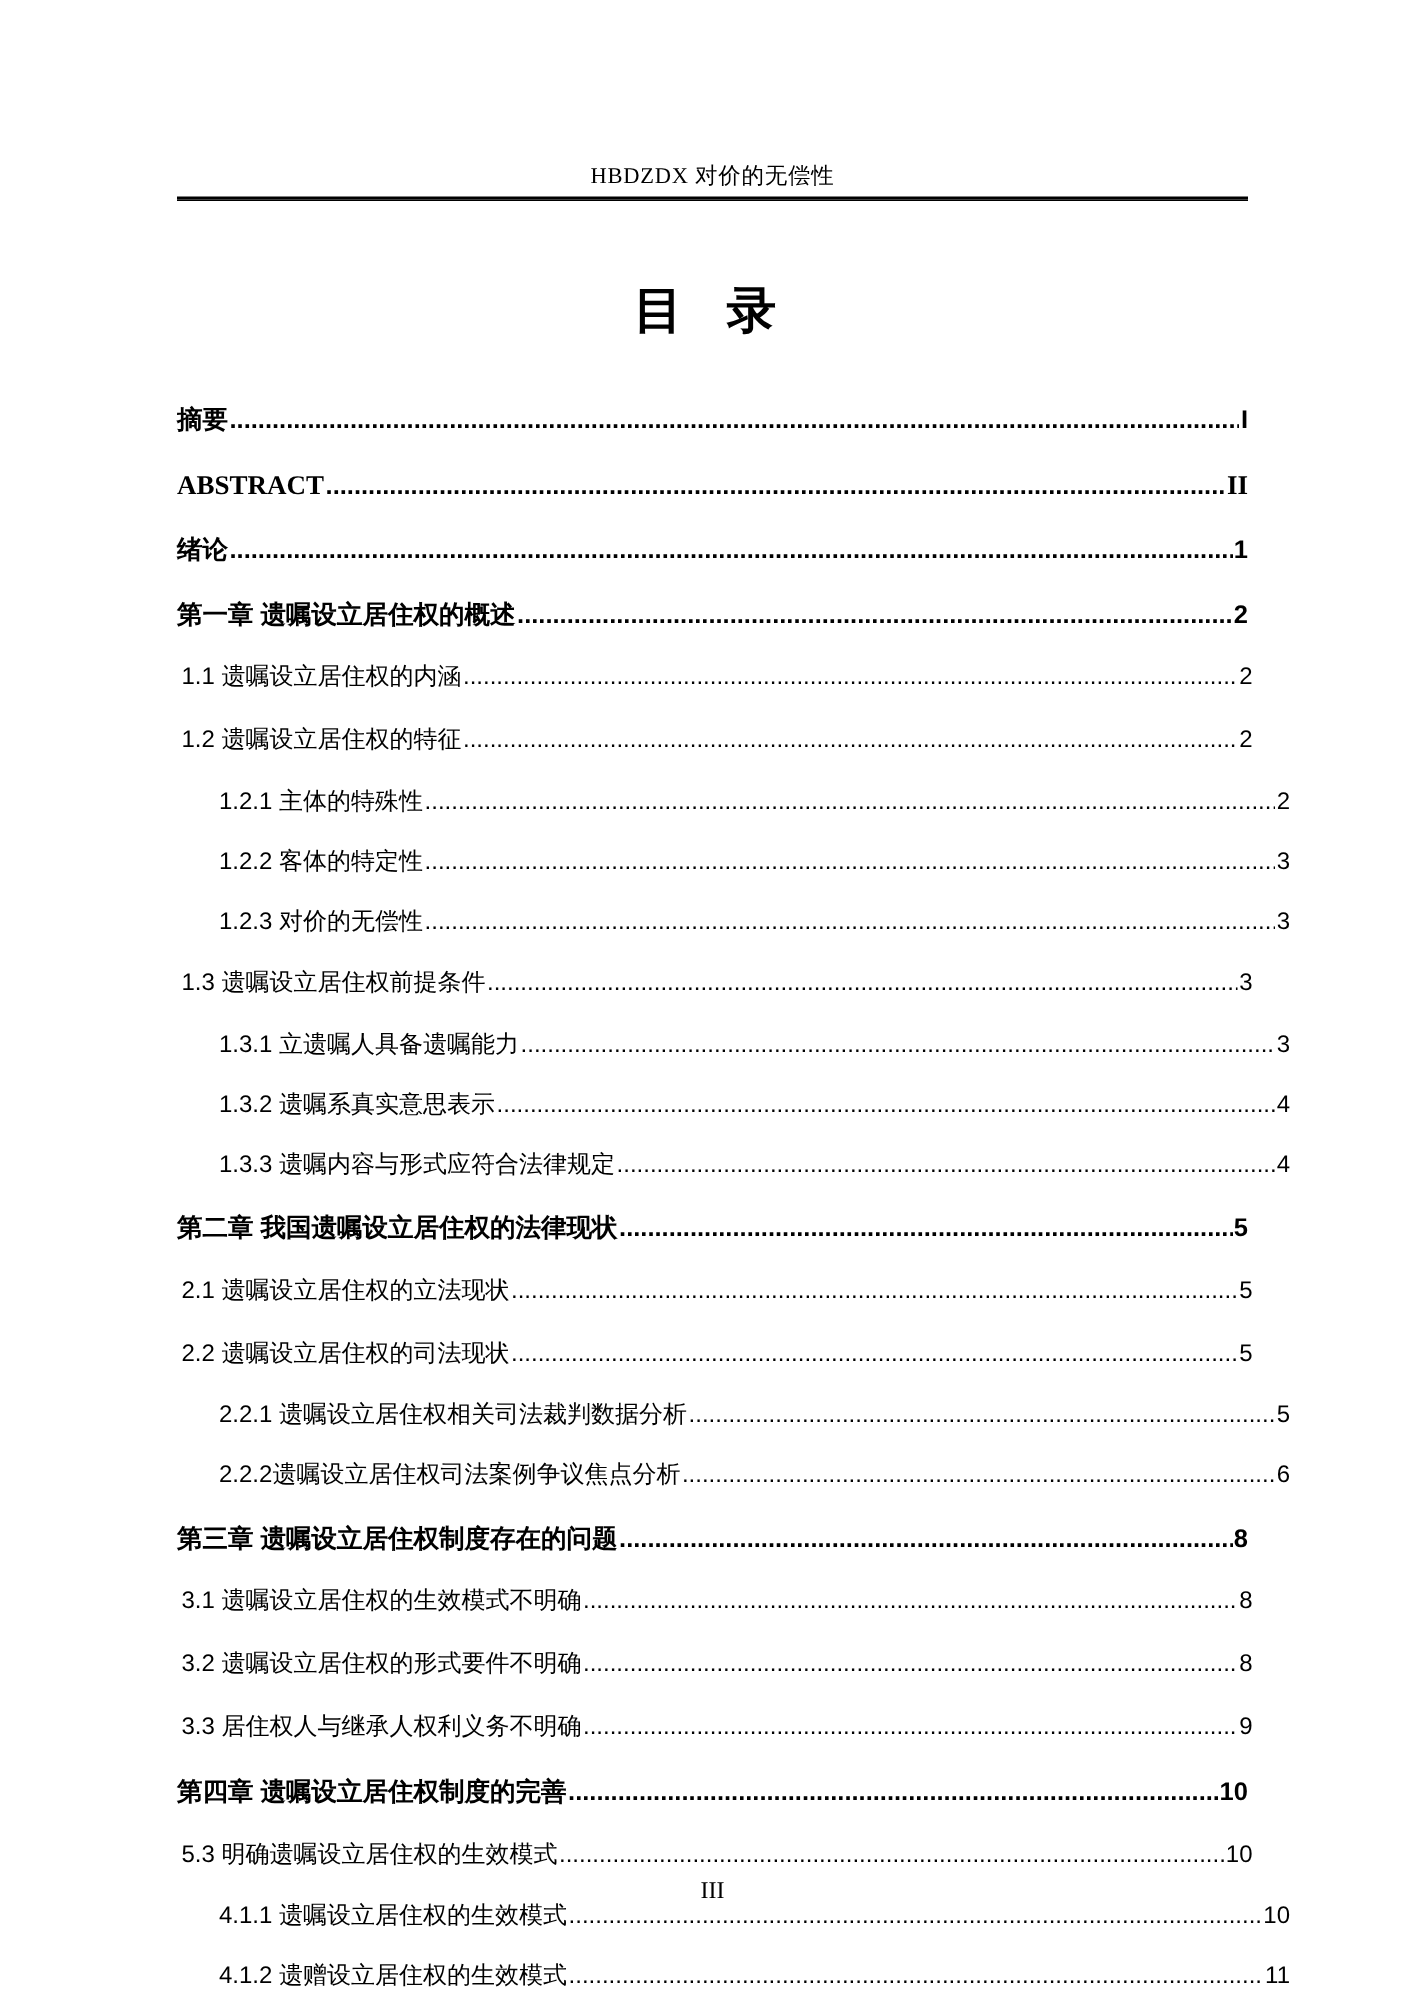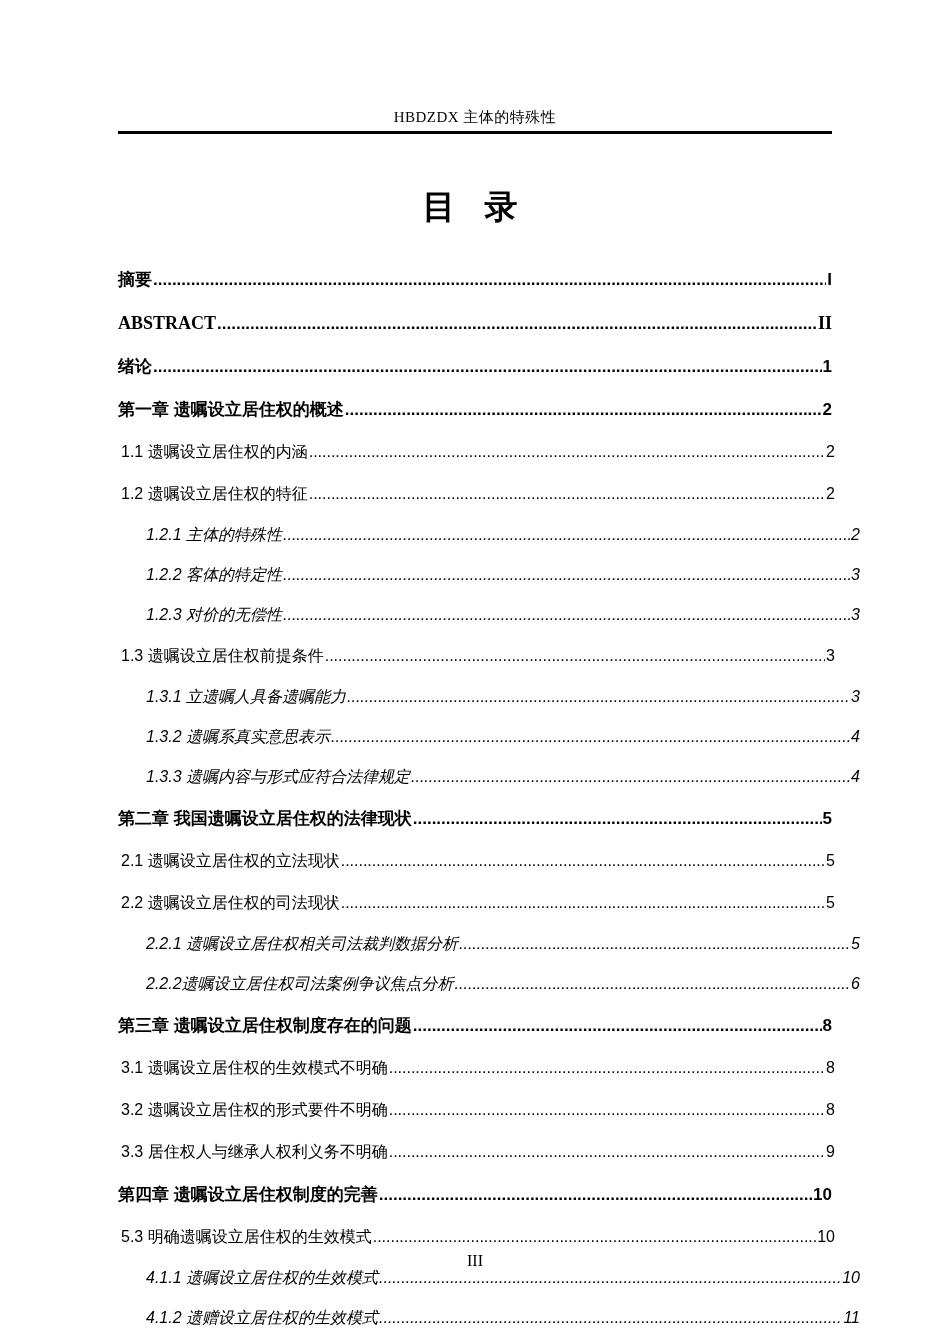--- a/index.html
+++ b/index.html
@@ -104,42 +104,41 @@
     font-size: 16px;
     padding-top: 13px;
     padding-bottom: 13px;
     padding-left: 3px;
   }
   .lvl-sub {
     font-size: 16px;
     padding-top: 12px;
     padding-bottom: 12px;
     padding-left: 28px;
-    font-style: italic;
   }
   .toc-dots::after {
     content: "......................................................................................................................................................................................................................";
   }
   .footer {
     position: absolute;
     top: 1252px;
     left: 0;
     width: 950px;
     text-align: center;
     font-family: "Liberation Serif", serif;
     font-size: 16px;
   }
 </style>
 </head>
 <body>
 
 <div class="page">
 
   <div class="header">
-    <span class="header-text">HBDZDX 主体的特殊性</span>
+    <span class="header-text">HBDZDX 对价的无偿性</span>
   </div>
   <div class="header-rule"></div>
 
   <div class="doc-title">目  录</div>
 
   <div class="toc" id="toc-container">
       <div class="toc-row lvl-front">
         <span class="toc-label">摘要</span>
         <span class="toc-dots"></span>
         <span class="toc-page">I</span>

